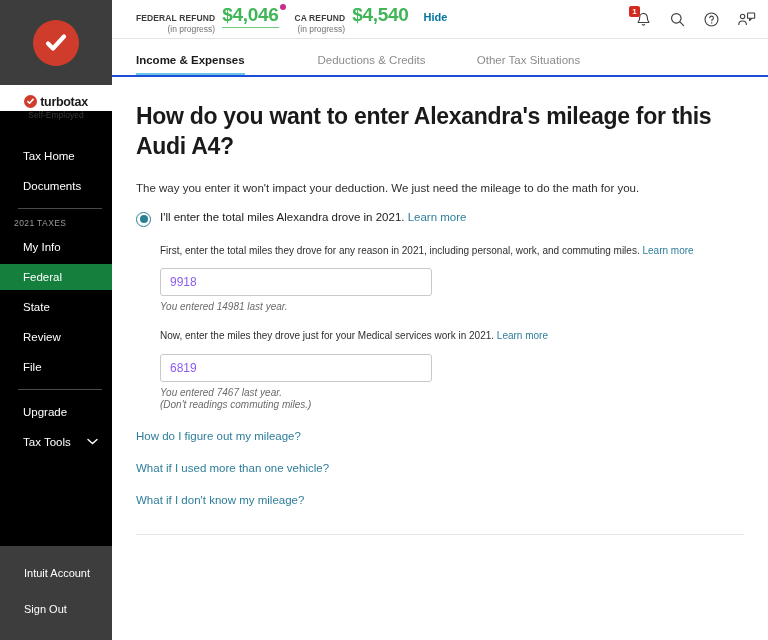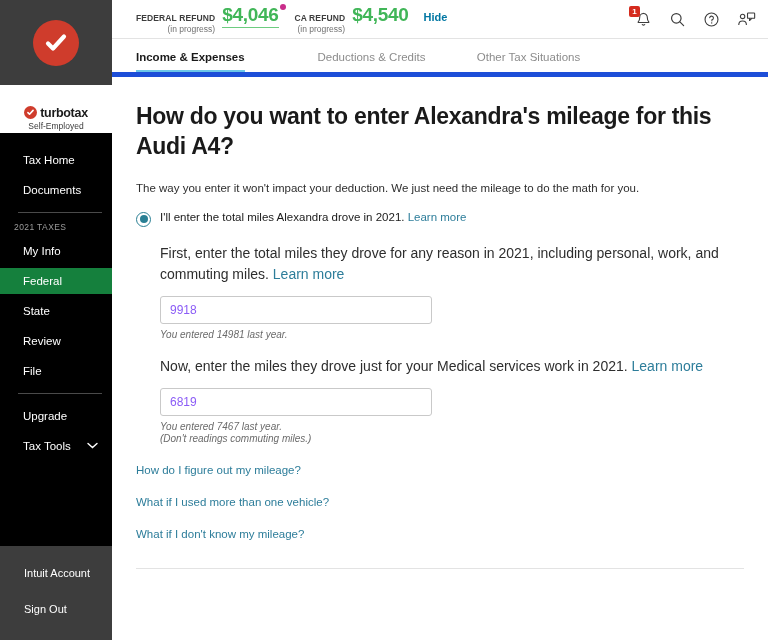--- a/index.html
+++ b/index.html
@@ -22,39 +22,39 @@
     height: 85px; background: #3d3d3d;
     display: flex; align-items: center; justify-content: center;
   }
   .logo-circle {
     width: 46px; height: 46px; border-radius: 50%;
     background: #cf3c2c;
     display: flex; align-items: center; justify-content: center;
   }
   .logo-circle svg { display: block; }
   .brand-band {
-    background: #ffffff; height: 48px;
+    background: #ffffff; height: 26px;
     display: flex; flex-direction: column;
     align-items: center; justify-content: center;
     padding-top: 18px;
   }
   .brand-row { display: flex; align-items: center; gap: 3px; }
   .brand-mark {
     width: 13px; height: 13px; border-radius: 50%;
     background: #cf3c2c; display: flex;
     align-items: center; justify-content: center;
   }
   .brand-name {
     font-size: 12.5px; font-weight: bold; color: #1a1a1a;
     letter-spacing: -0.3px;
   }
   .brand-sub {
     font-size: 8.5px; color: #3a3a3a; margin-top: 1px;
   }
-  .nav { padding-top: 14px; flex: 1; }
+  .nav { padding-top: 32px; flex: 1; }
   .nav-item {
     font-size: 11.5px; color: #ffffff;
     padding: 7px 0 7px 23px;
     margin-bottom: 4px;
     cursor: pointer; white-space: nowrap;
   }
   .nav-item.active {
     background: #15803d;
   }
   .nav-divider {
@@ -113,21 +113,21 @@
   .icon-btn { position: relative; cursor: pointer; display: flex; }
   .badge {
     position: absolute; top: -5px; left: -6px;
     background: #d52b1e; color: #fff;
     font-size: 8px; font-weight: bold;
     border-radius: 2px; padding: 0px 3px;
     line-height: 11px; min-width: 11px; text-align: center;
   }
 
   .tabs {
-    height: 38px; border-bottom: 5px solid #1d4ed8;
+    height: 38px; border-bottom: 2px solid #1d4ed8;
     display: flex; align-items: flex-end; padding-left: 24px;
   }
   .tab {
     font-size: 11.5px; color: #8c8c8c;
     padding: 0 0 9px 0; margin-right: 0;
     cursor: pointer; position: relative;
   }
   .tab-slot { width: 157px; display: flex; justify-content: flex-start; }
   .tab-slot:nth-child(2), .tab-slot:nth-child(3), .tab-slot:nth-child(4) { justify-content: center; }
   .tab.active { color: #1a1a1a; font-weight: bold; }
@@ -160,21 +160,21 @@
     content: ""; width: 8px; height: 8px;
     border-radius: 50%; background: #2a7f94;
   }
   .option-label {
     font-size: 11.5px; color: #1a1a1a; margin-left: 9px;
   }
   .link { color: #2d7d9a; cursor: pointer; }
 
   .indent { margin-left: 24px; }
   .field-desc {
-    font-size: 14px; color: #2e2e2e;
+    font-size: 10px; color: #2e2e2e;
     margin-top: 16px; line-height: 1.55; max-width: 578px;
   }
   .text-input {
     width: 272px; height: 28px;
     border: 1px solid #c9c9c9; border-radius: 3px;
     font-size: 12px; color: #8b5cf6;
     padding: 0 9px; margin-top: 10px;
     font-family: "Liberation Sans", sans-serif;
     background: #fff; outline: none;
   }

